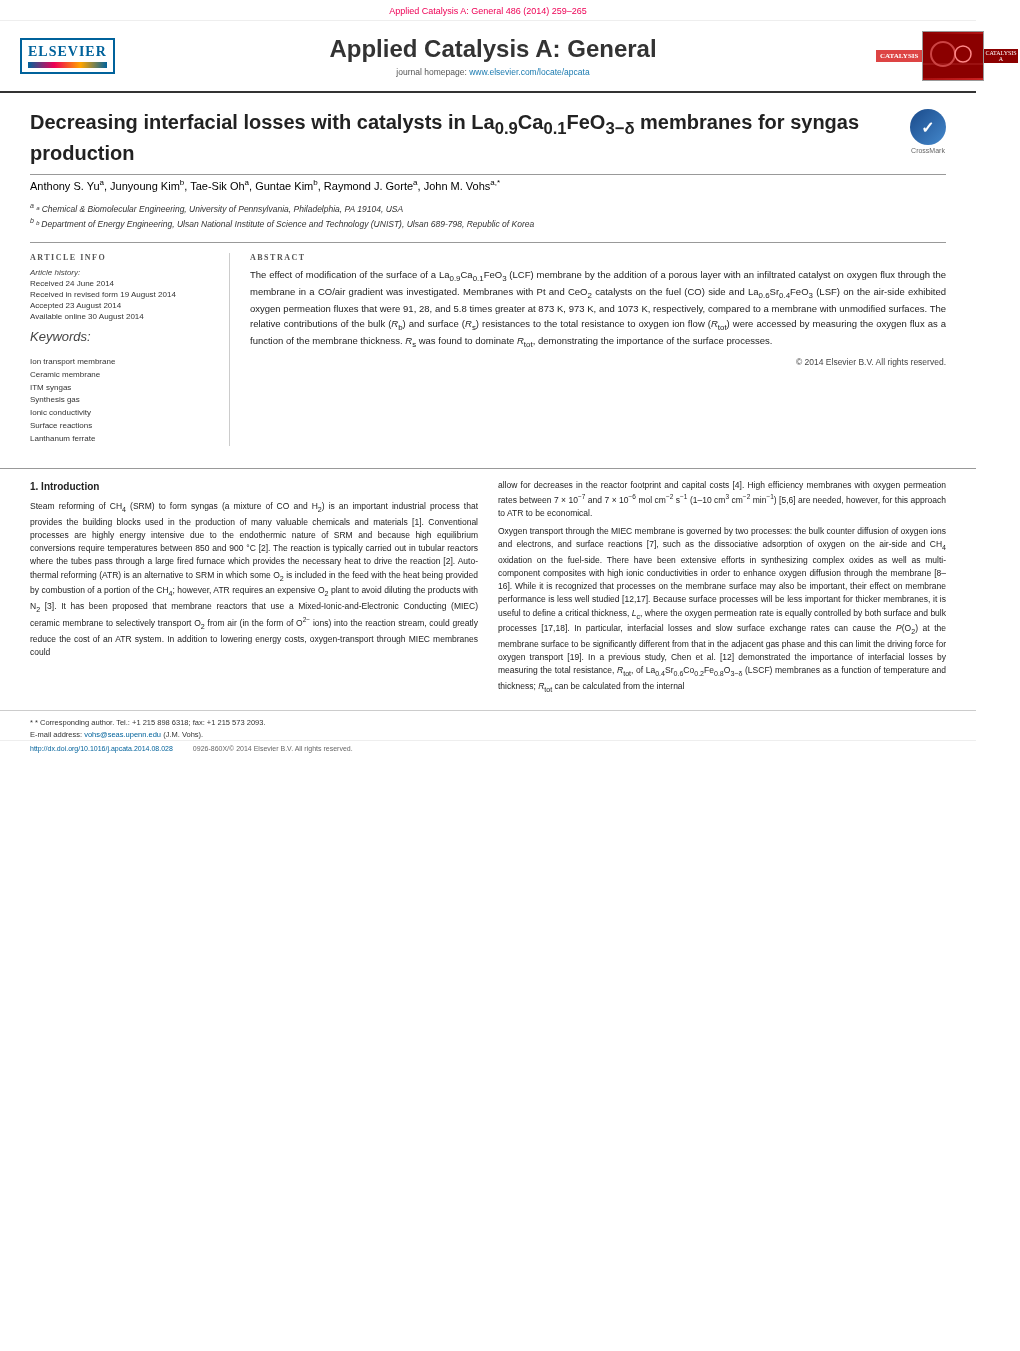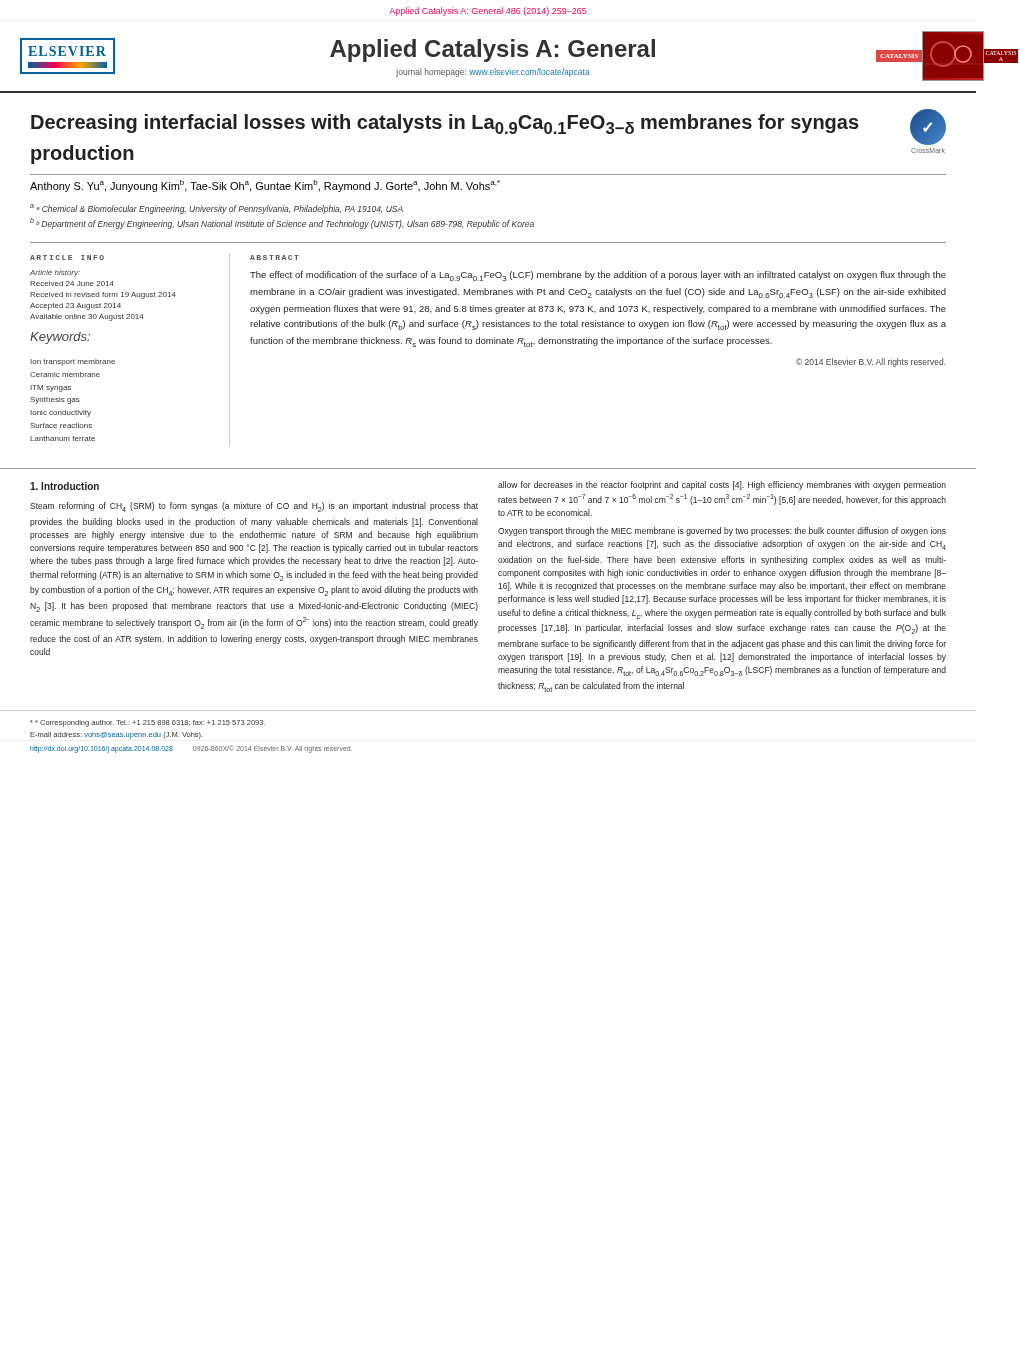--- a/index.html
+++ b/index.html
@@ -214,21 +214,21 @@
       flex: 1;
     }
 
     
     .section-heading {
       font-size: 8px;
       font-weight: bold;
       letter-spacing: 1.5px;
       text-transform: uppercase;
       color: #555;
-      font-family: Liberation Mono, monospace;
+      font-family: Liberation Serif, serif;
       margin-bottom: 6px;
     }
     .info-label {
       font-size: 8px;
       font-style: italic;
       color: #444;
       font-family: Arial, sans-serif;
       margin-bottom: 2px;
     }
     .info-value {

